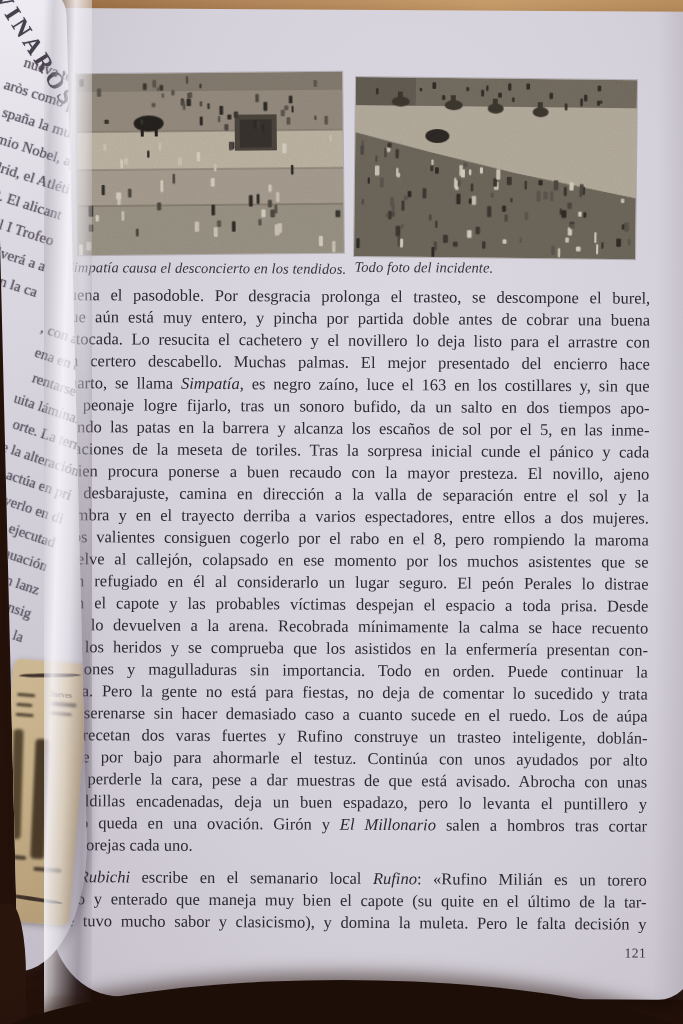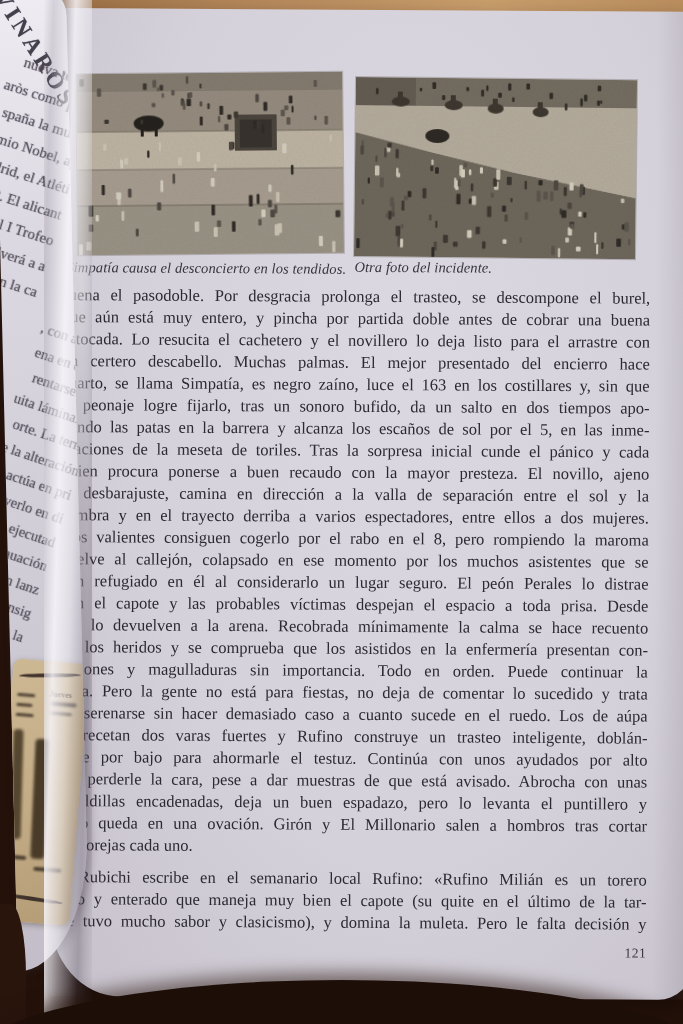--- a/index.html
+++ b/index.html
@@ -28,21 +28,21 @@
 
   .caption{position:absolute;font-style:italic;font-size:14.5px;color:#39343d;letter-spacing:.1px;}
   .caption1{left:12px;top:251px;}
   .caption2{left:300px;top:249px;}
 
   .text-block{position:absolute;left:8px;top:276px;width:588px;color:#2d2931;font-size:16.5px;line-height:22px;}
   .para{margin:0 0 10px 0;}
   .line{text-align:justify;text-align-last:justify;white-space:normal;}
   .line.flush{text-align-last:left;}
   .line.indent{text-indent:20px;}
-  .it{}
+  .it{font-style:italic;}
 
   .page-number{position:absolute;left:8px;top:934px;width:588px;text-align:right;
     padding-right:26px;font-size:13.5px;color:#3a353e;letter-spacing:.5px;}
 
   
   .left-page{position:absolute;left:-6px;top:-6px;width:72px;height:978px;z-index:3;overflow:hidden;
     background:linear-gradient(175deg,#efecf3 0%,#dcd8e1 25%,#d0ccd6 60%,#c2bdc8 100%);
     border-radius:0 26px 120px 0 / 0 40px 220px 0;
     transform:rotate(-1.4deg);transform-origin:top left;
     box-shadow:4px 0 10px rgba(60,50,60,.35);}
@@ -340,21 +340,21 @@
             <rect x="156.3" y="18.5" width="2.4" height="4.8" rx="1" fill="#2e2923"></rect>
             <rect x="142.3" y="14.1" width="3.7" height="4.8" rx="1" fill="#2e2923"></rect>
             <rect x="193.6" y="13.5" width="3.6" height="6.2" rx="1" fill="#2e2923"></rect>
             <rect x="110.4" y="8.7" width="2.9" height="4.0" rx="1" fill="#2e2923"></rect>
           </g>
         <rect width="281" height="179" filter="url(#grain)" opacity=".24" style="mix-blend-mode:multiply"></rect>
       </svg>
     </div>
 
     <div class="caption caption1">Simpatía causa el desconcierto en los tendidos.</div>
-    <div class="caption caption2">Otra foto del incidente.</div>
+    <div class="caption caption2">Todo foto del incidente.</div>
 
     <div class="text-block">
         <div class="para">
           <div class="line"><span>suena el pasodoble. Por desgracia prolonga el trasteo, se descompone el burel,</span></div>
           <div class="line"><span>que aún está muy entero, y pincha por partida doble antes de cobrar una buena</span></div>
           <div class="line"><span>estocada. Lo resucita el cachetero y el novillero lo deja listo para el arrastre con</span></div>
           <div class="line"><span>un certero descabello. Muchas palmas. El mejor presentado del encierro hace</span></div>
           <div class="line"><span>cuarto, se llama </span><span class="it">Simpatía</span><span>, es negro zaíno, luce el 163 en los costillares y, sin que</span></div>
           <div class="line"><span>el peonaje logre fijarlo, tras un sonoro bufido, da un salto en dos tiempos apo-</span></div>
           <div class="line"><span>yando las patas en la barrera y alcanza los escaños de sol por el 5, en las inme-</span></div>

